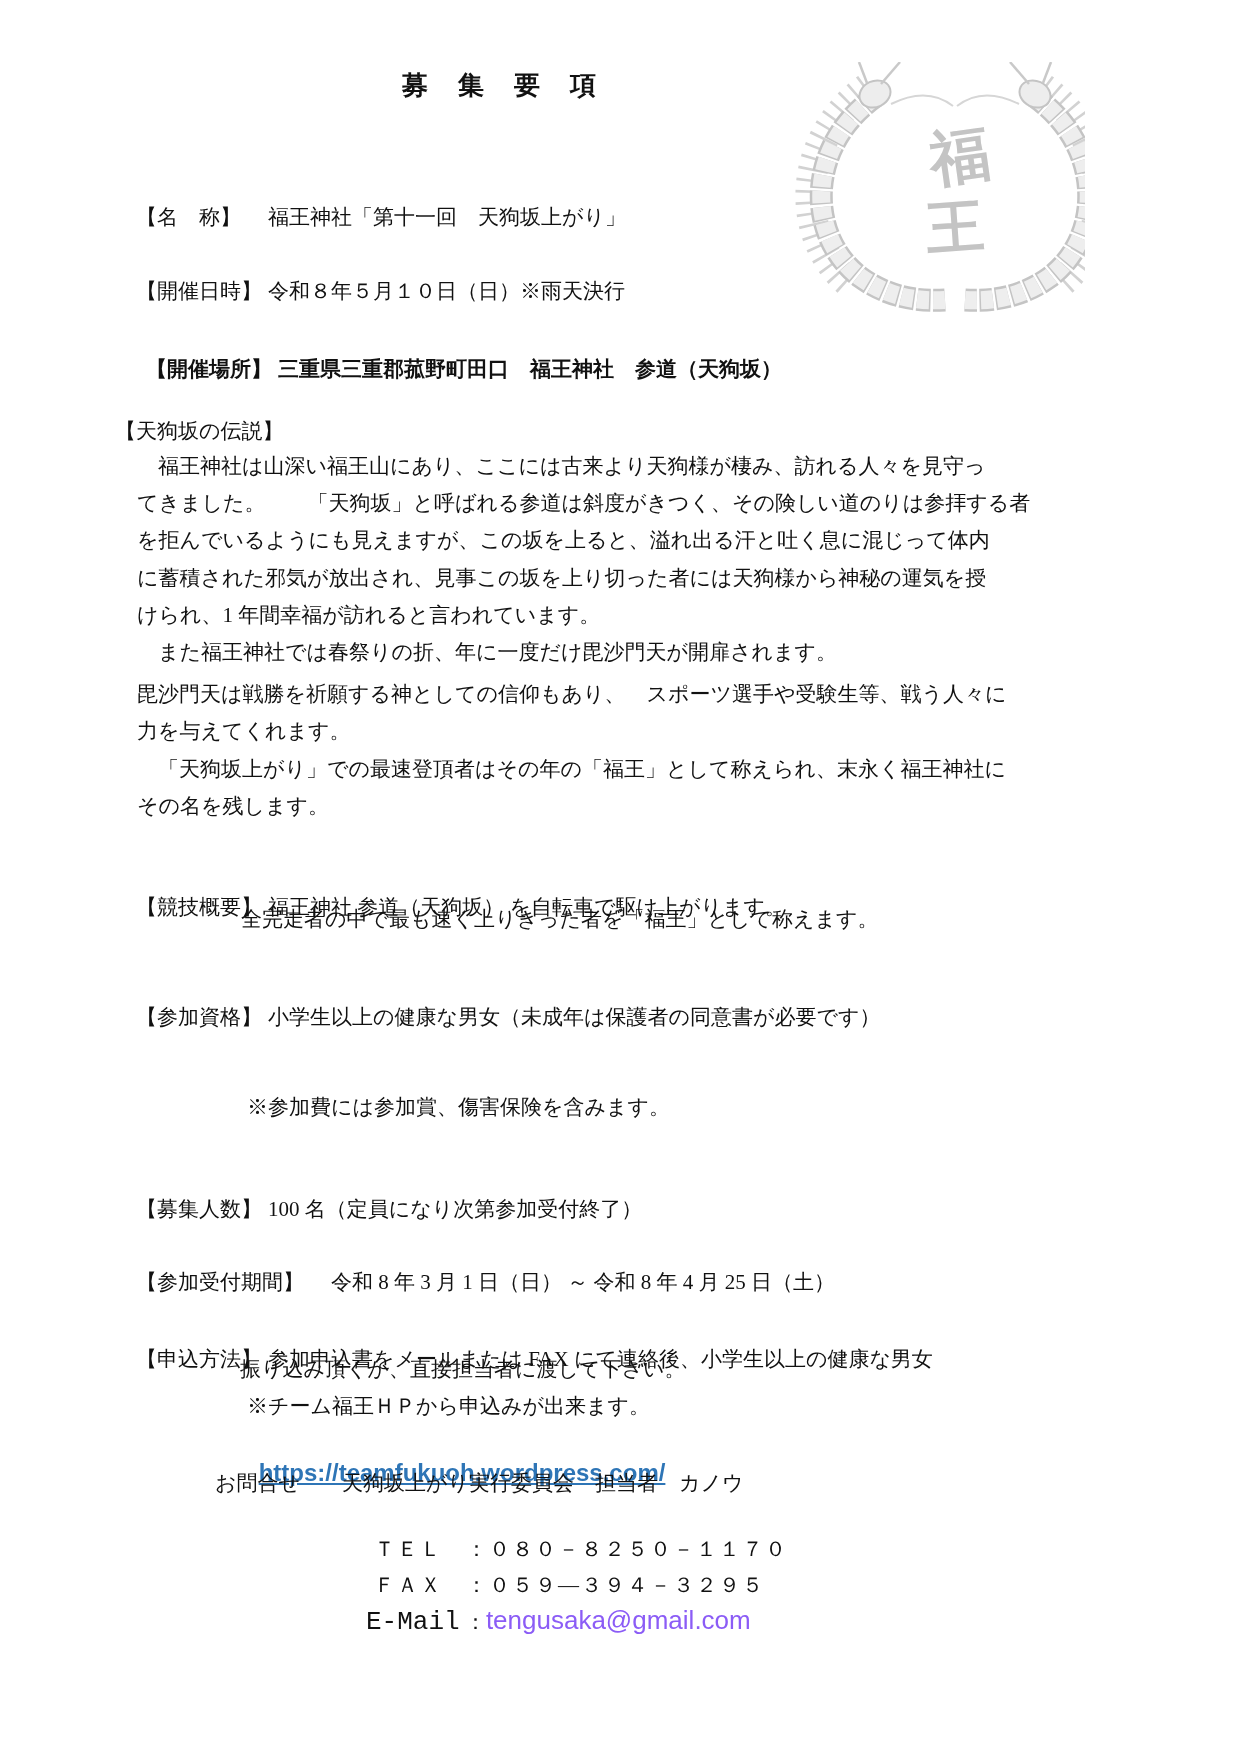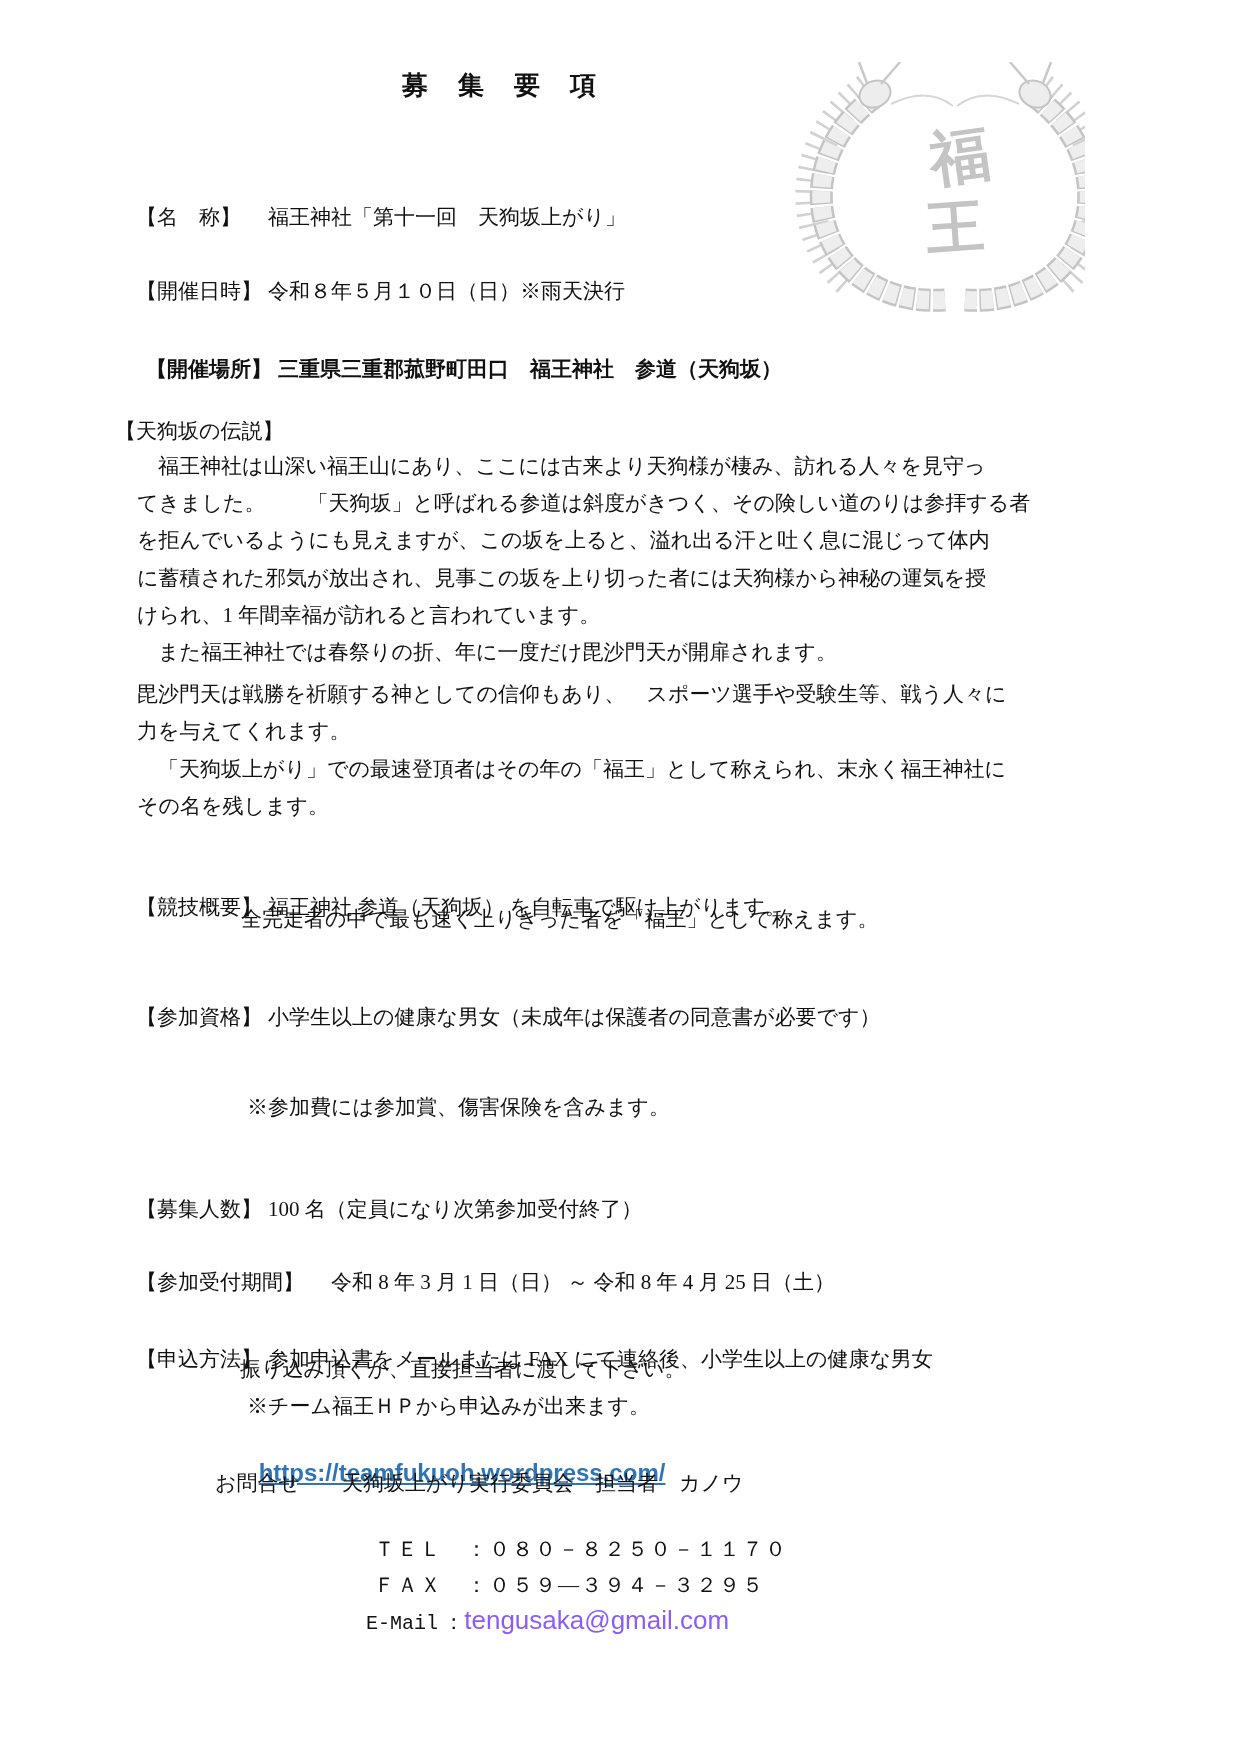--- a/index.html
+++ b/index.html
@@ -35,21 +35,21 @@
   .r-m2{top:1356px;left:240px;}
   .r-m3{top:1393px;left:247px;}
   .r-link{top:1428px;left:232px;
           font-family:"Liberation Sans","DejaVu Sans",sans-serif;
           font-size:24px;font-weight:600;}
   .r-link a{color:#2E75B6;}
   .r-contact{top:1470px;left:215px;}
   .r-tel{top:1510px;left:345px;letter-spacing:2px;}
   .r-fax{top:1546px;left:345px;letter-spacing:2px;}
   .r-email{top:1578px;left:345px;}
-  .r-email .mono{font-family:"Liberation Mono","DejaVu Sans Mono",monospace;font-size:20px;}
+  .r-email .mono{font-family:"Liberation Mono","DejaVu Sans Mono",monospace;font-size:26px;}
   .r-email .addr{font-family:"Liberation Sans","DejaVu Sans",sans-serif;font-size:26px;color:#8b5cf6;}
   .logo{position:absolute;left:755px;top:62px;width:330px;height:252px;}
   .logo svg{width:100%;height:100%;}
   .logo text{font-family:"Liberation Serif","DejaVu Serif",serif;font-weight:bold;fill:#c4c4c4;}
 </style>
 </head>
 <body>
 
 <div class="page">
 

